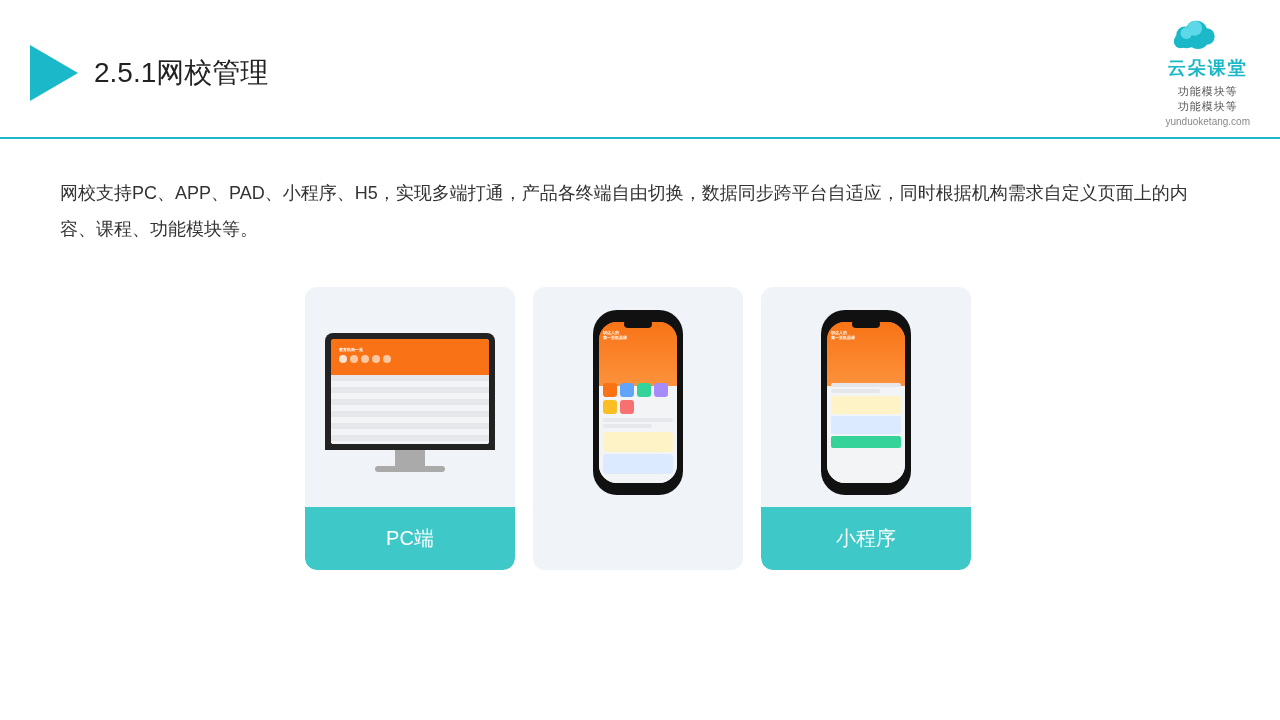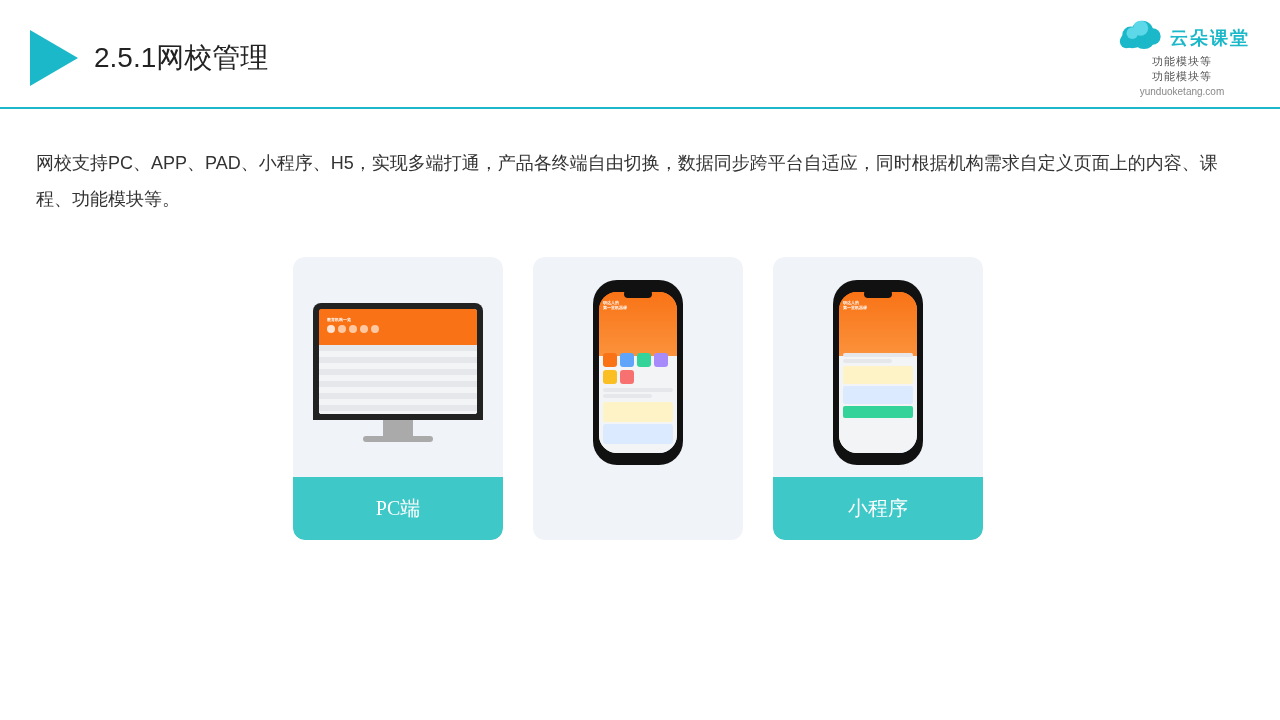--- a/index.html
+++ b/index.html
@@ -42,22 +42,23 @@
     .header-title span {
       font-weight: normal;
     }
     .logo-area {
       display: flex;
       flex-direction: column;
       align-items: center;
     }
     .logo-cloud {
       display: flex;
-      align-items: flex-end;
+      align-items: flex-start;
       gap: 6px;
+      flex-direction: column;
     }
     .cloud-icon {
       width: 50px;
       height: 32px;
     }
     .logo-text-main {
       font-size: 18px;
       color: #1ab8c8;
       font-weight: bold;
       letter-spacing: 2px;
@@ -70,33 +71,32 @@
       margin-top: 2px;
     }
     .logo-url {
       font-size: 10px;
       color: #888;
       margin-top: 2px;
     }
 
     
     .description {
-      padding: 36px 60px 20px 36px;
+      padding: 36px 60px 20px 60px;
       font-size: 18px;
       color: #333;
       line-height: 2;
     }
 
     
     .cards-container {
       display: flex;
       justify-content: center;
-      gap: 30px;
+      gap: 18px;
       padding: 20px 40px 0 36px;
-      font-family: Liberation Serif, serif;
     }
 
     .card {
       background: #f0f4f8;
       border-radius: 12px;
       width: 210px;
       display: flex;
       flex-direction: column;
       align-items: center;
       overflow: hidden;

